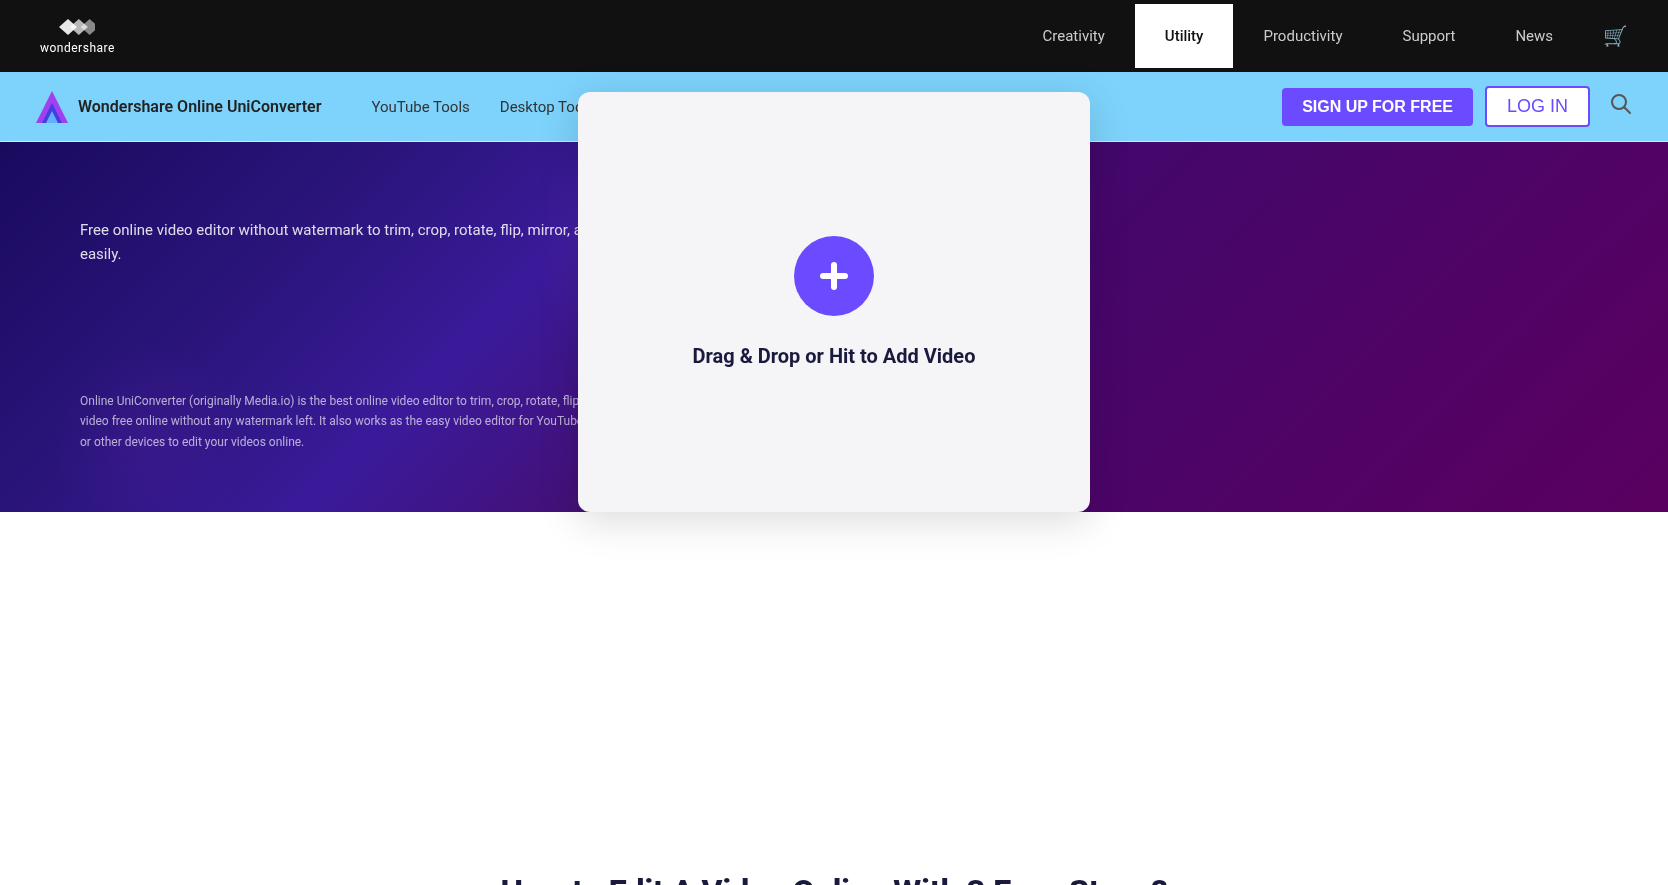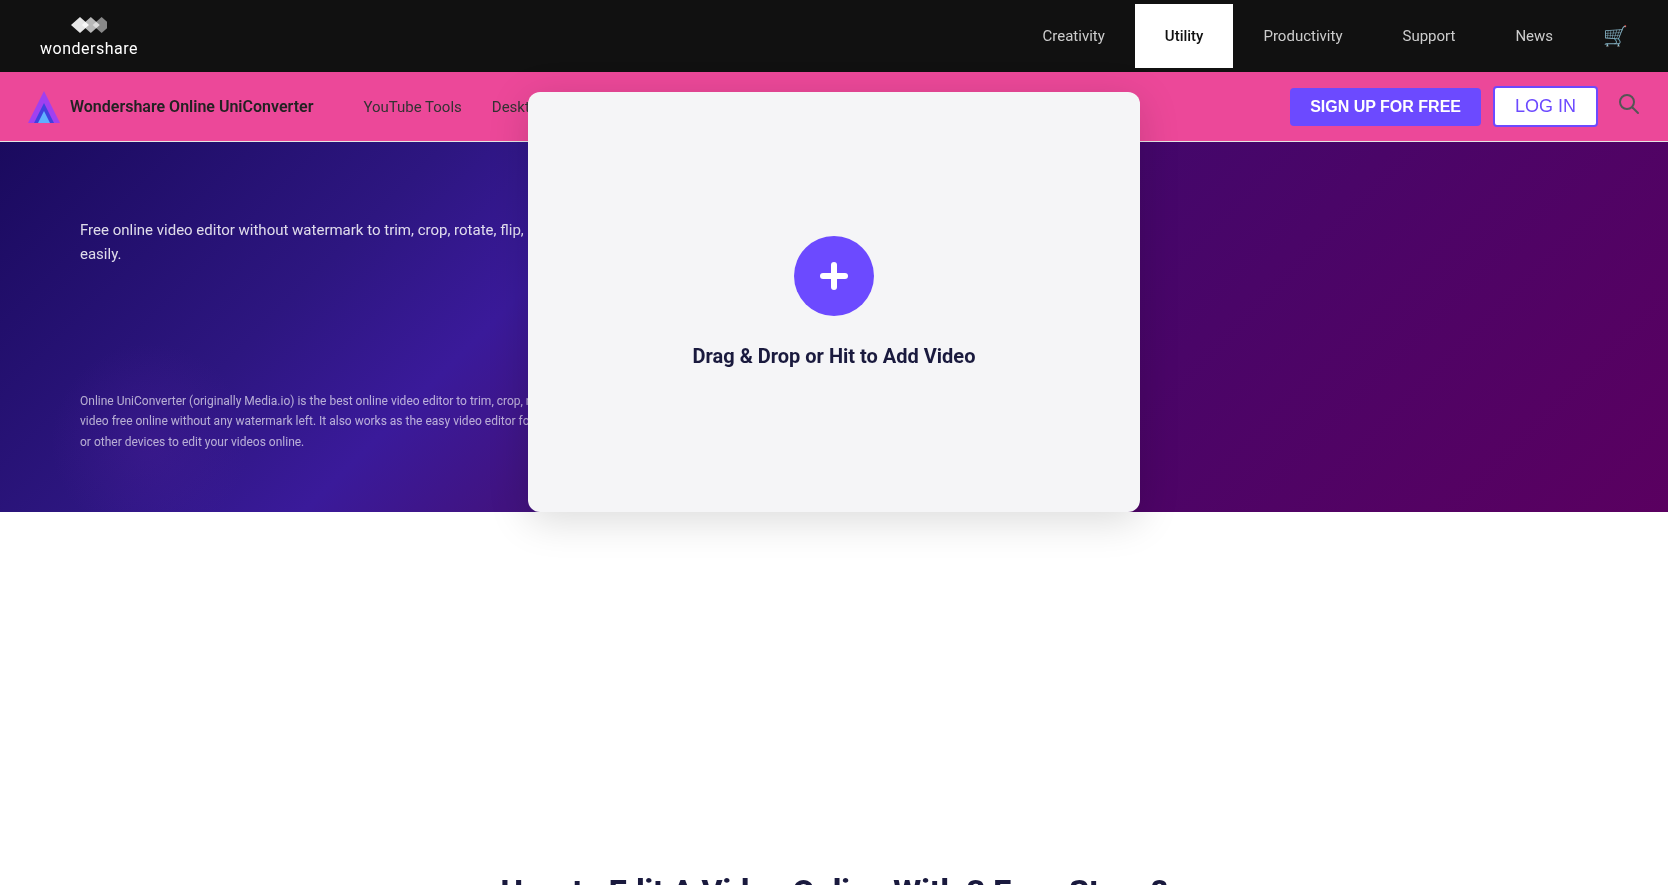--- a/index.html
+++ b/index.html
@@ -20,21 +20,21 @@
       flex-direction: column;
       align-items: center;
       color: #fff;
     }
     .top-nav-logo .logo-icon {
       width: 36px;
       height: 20px;
       margin-bottom: 4px;
     }
     .top-nav-logo span {
-      font-size: 16px;
+      font-size: 12px;
       letter-spacing: 0.5px;
       color: #fff;
     }
     .top-nav-links {
       display: flex;
       align-items: center;
       gap: 0;
     }
     .top-nav-link {
       color: #ccc;
@@ -53,25 +53,25 @@
     }
     .cart-icon {
       color: #ccc;
       font-size: 20px;
       margin-left: 20px;
       cursor: pointer;
     }
 
     
     .secondary-nav {
-      background: #ec4899;
+      background: #7dd3fc;
       border-bottom: 1px solid #e5e5e5;
       display: flex;
       align-items: center;
-      padding: 0 28px;
+      padding: 0 36px;
       height: 70px;
     }
     .brand-logo {
       display: flex;
       align-items: center;
       gap: 10px;
       text-decoration: none;
       margin-right: 50px;
     }
     .brand-logo-icon {
@@ -194,21 +194,21 @@
       flex: 1;
       position: relative;
     }
 
     
     .upload-panel {
       position: absolute;
       top: -50px;
       left: 50%;
       transform: translateX(-50%);
-      width: 612px;
+      width: 512px;
       background: #f5f5f7;
       border-radius: 12px;
       box-shadow: 0 8px 40px rgba(0,0,0,0.15);
       padding: 60px 40px;
       display: flex;
       flex-direction: column;
       align-items: center;
       justify-content: center;
       min-height: 420px;
       z-index: 10;

